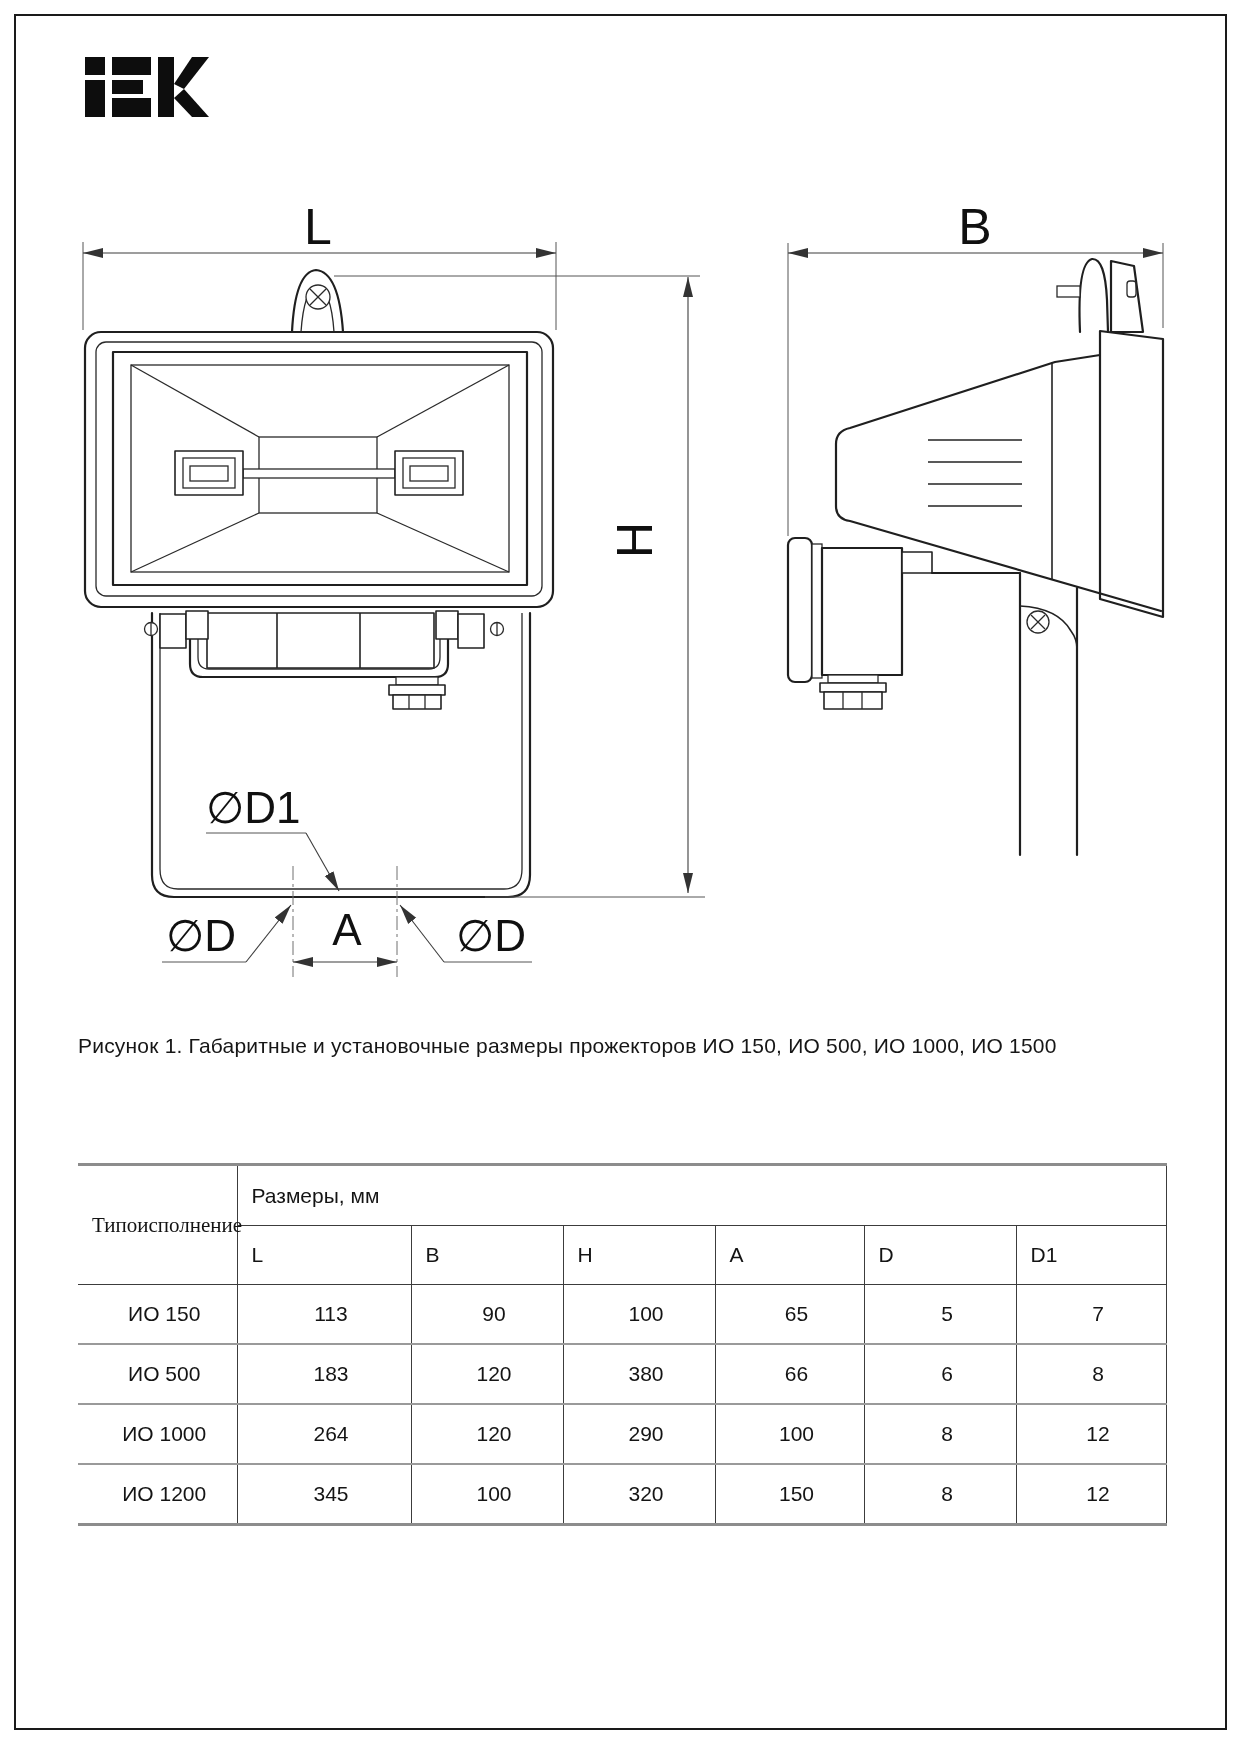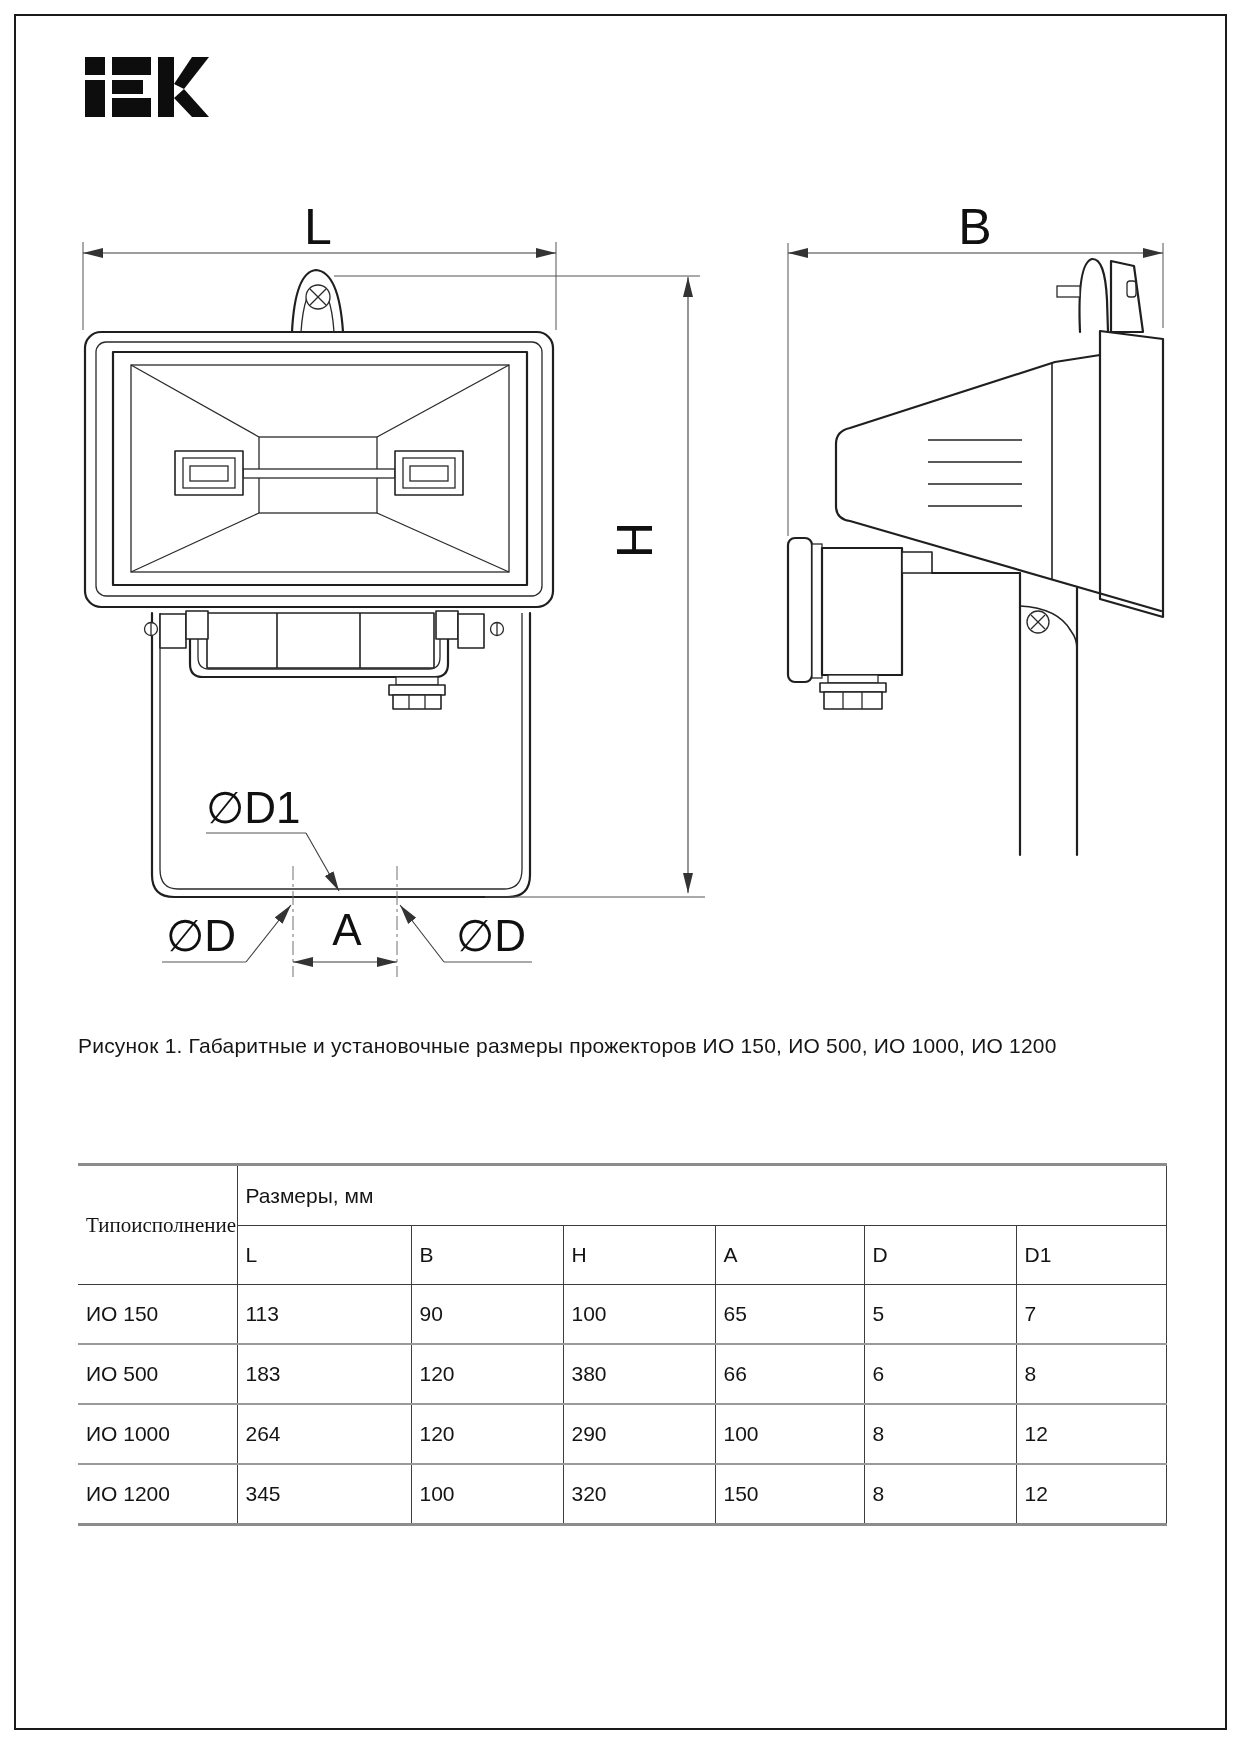--- a/index.html
+++ b/index.html
@@ -27,28 +27,28 @@
     position:absolute;left:78px;top:1034px;width:1100px;
     font-size:21px;color:#161616;letter-spacing:0.2px;
   }
   #dims-table{
     position:absolute;left:78px;top:1163px;width:1088px;
     border-collapse:collapse;table-layout:fixed;
     font-size:21px;color:#141414;
     border-top:3px solid #8c8c8c;border-bottom:3px solid #8c8c8c;
   }
   #dims-table th,#dims-table td{
-    font-weight:normal;text-align:left;padding:0 0 0 8px;vertical-align:middle;
+    font-weight:normal;text-align:left;padding:0 0 0 14px;vertical-align:middle;
   }
   #dims-table .vl{border-left:1.5px solid #3c3c3c;}
   #dims-table .vr{border-right:1.5px solid #3c3c3c;}
   #dims-table tr.hdr1 th{height:59px;border-bottom:1.5px solid #3c3c3c;}
   #dims-table th.typecell{border-bottom:1.5px solid #3c3c3c;font-family:Liberation Serif, serif;}
   #dims-table tr.hdr2 th{height:58px;border-bottom:1.5px solid #3c3c3c;}
-  #dims-table tr.datarow td{height:58px;border-bottom:2px solid #9a9a9a;}
+  #dims-table tr.datarow td{height:58px;border-bottom:2px solid #9a9a9a;text-align:center;}
   #dims-table tr.datarow:last-child td{border-bottom:none;}
 </style>
 </head>
 <body>
 
 <div id="page">
   <div id="frame"></div>
 
   <svg id="logo" width="124" height="62" viewBox="0 0 124 62">
     <title>IEK</title>
@@ -221,21 +221,21 @@
         <line class="s2" x1="1020" y1="573" x2="1020" y2="855"></line>
         <line class="s2" x1="1077" y1="588" x2="1077" y2="855"></line>
         <path class="s16" d="M1020,606 Q1058,608 1071,631 Q1077,639 1077,649"></path>
         <circle class="s13 wf" cx="1038" cy="622" r="11"></circle>
         <line class="s13" x1="1031" y1="615" x2="1045" y2="629"></line>
         <line class="s13" x1="1031" y1="629" x2="1045" y2="615"></line>
       </g>
     </g>
   </svg>
 
-  <div id="caption">Рисунок 1. Габаритные и установочные размеры прожекторов ИО 150, ИО 500, ИО 1000, ИО 1200</div>
+  <div id="caption">Рисунок 1. Габаритные и установочные размеры прожекторов ИО 150, ИО 500, ИО 1000, ИО 1500</div>
 
   <table id="dims-table">
     <colgroup>
       <col style="width:159px">
         <col style="width:174px">
         <col style="width:152px">
       <col style="width:152px">
         <col style="width:149px">
         <col style="width:152px">
         <col style="width:150px">

